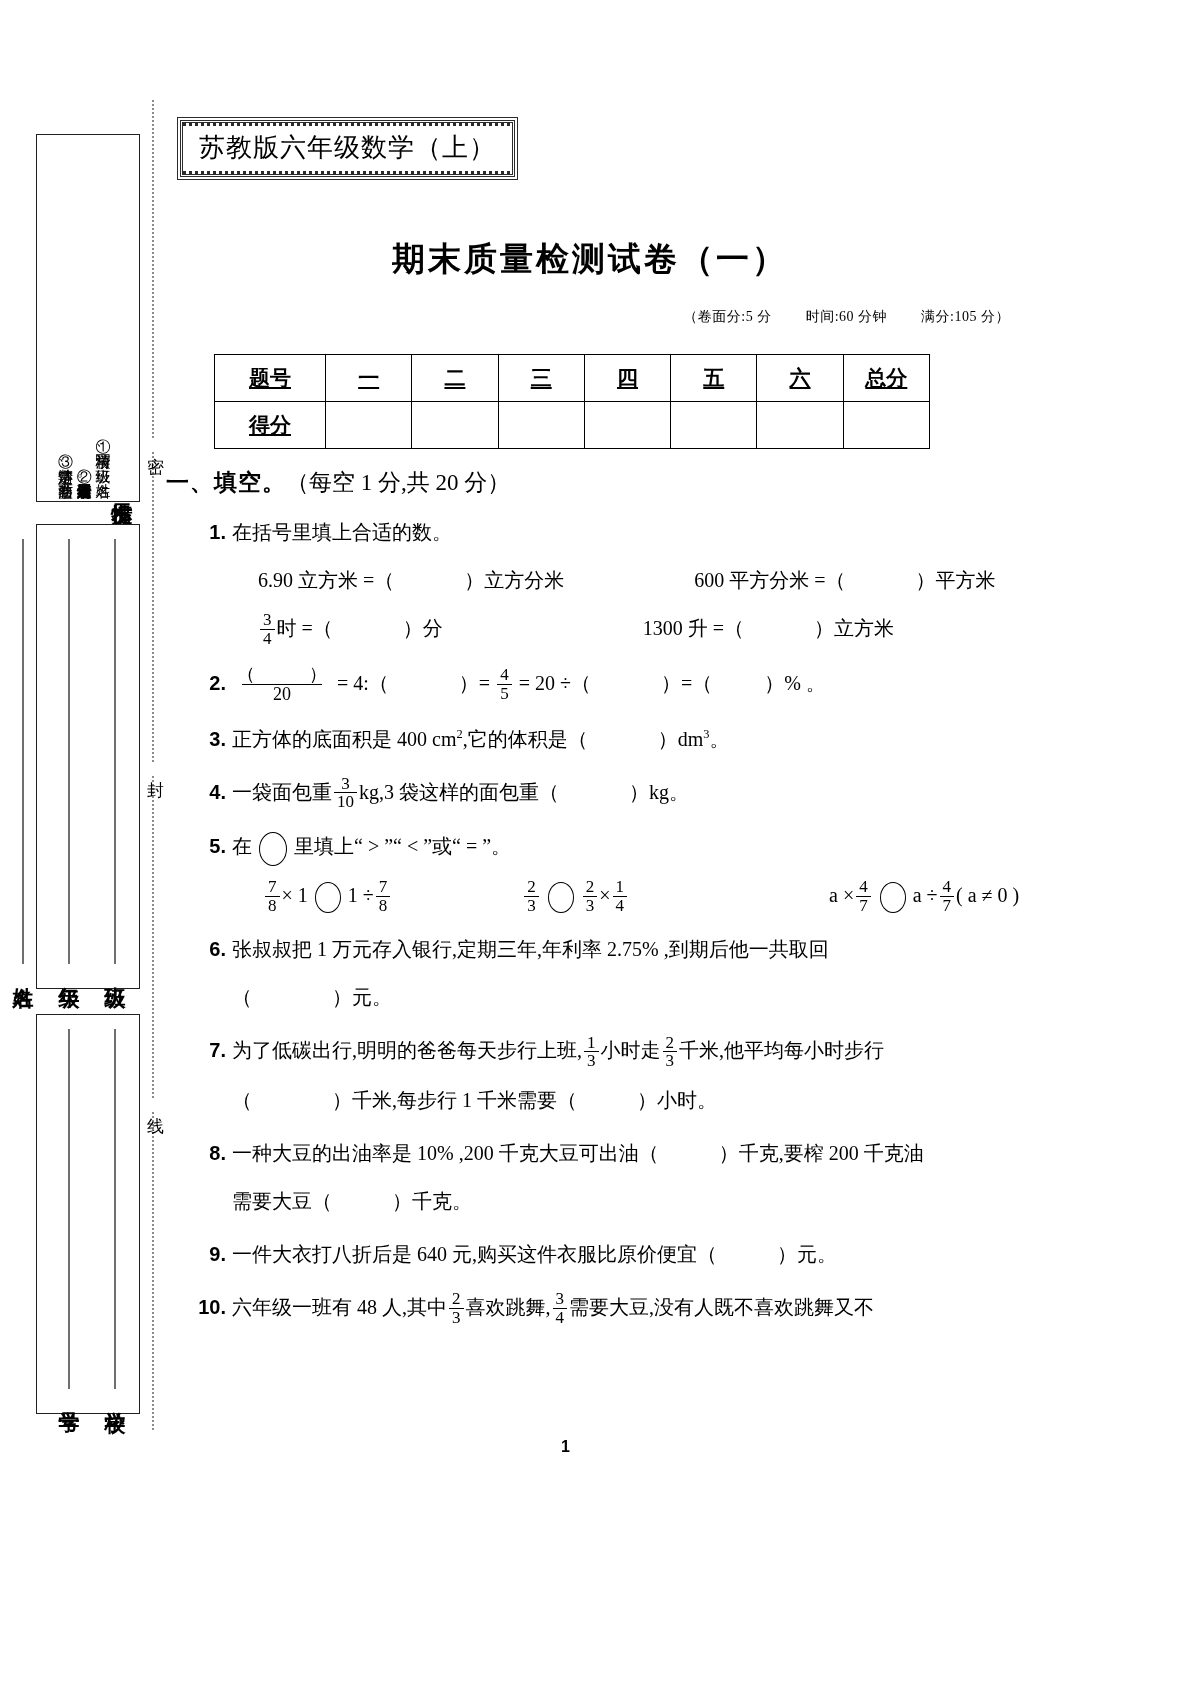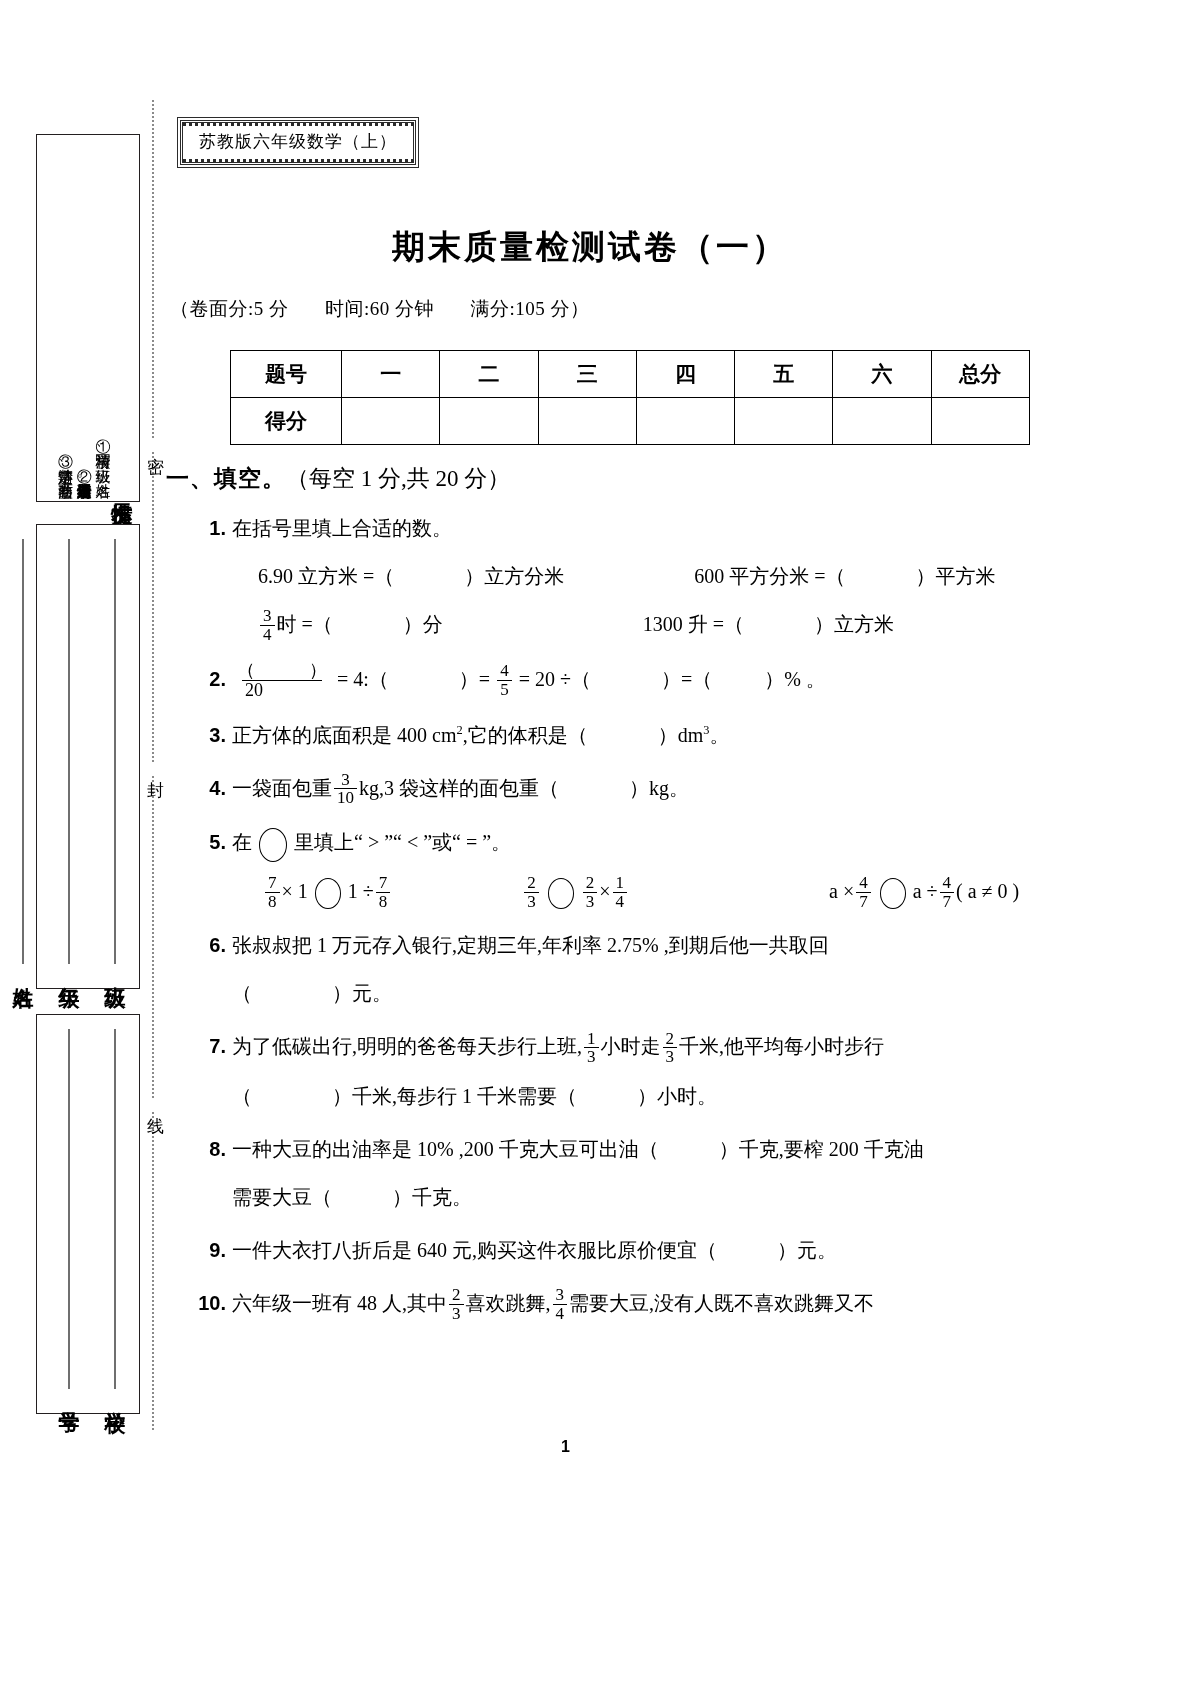--- a/index.html
+++ b/index.html
@@ -144,52 +144,53 @@
 
   
   .badge {
     display: inline-block;
     margin-left: 10px;
     padding: 7px 16px 9px 16px;
     border: 3px double #2b2b2b;
     outline: 1.5px solid #2b2b2b;
     outline-offset: 2px;
     font-family: "Liberation Serif", serif;
-    font-size: 17px;
+    font-size: 26px;
     letter-spacing: 1px;
     background:
       repeating-linear-gradient(90deg, #2b2b2b 0 3px, transparent 3px 6px) top/100% 3px no-repeat,
       repeating-linear-gradient(90deg, #2b2b2b 0 3px, transparent 3px 6px) bottom/100% 3px no-repeat,
       #fff;
   }
 
   .doc-title {
     text-align: center;
     font-family: "Liberation Sans", sans-serif;
     font-weight: bold;
     font-size: 33px;
     letter-spacing: 3px;
     margin: 60px 0 0 0;
     padding-right: 40px;
   }
   .doc-subtitle {
-    text-align: left;
-    font-size: 19px;
+    text-align: right;
+    font-size: 14px;
     margin: 26px 0 0 0;
     padding-right: 40px;
     letter-spacing: 0.5px;
   }
   .doc-subtitle .gap { display: inline-block; width: 26px; }
 
   
   table.score {
     border-collapse: collapse;
-    margin: 28px 0 0 60px;
-    width: 800px;
+    margin: 28px 0 0 44px;
+    width: 716px;
     table-layout: fixed;
+    text-decoration: underline;
   }
   table.score td {
     border: 1.4px solid #000;
     height: 44px;
     text-align: center;
     vertical-align: middle;
     font-family: "Liberation Sans", sans-serif;
     font-weight: bold;
     font-size: 21px;
   }
@@ -245,21 +246,21 @@
     margin: 0 2px;
     position: relative;
     top: -1px;
   }
   .frac .n { padding: 0 3px; }
   .frac .d { padding: 0 3px; border-top: 1.4px solid #000; }
 
   
   .frac.wide { font-size: 18px; }
   .frac.wide .n { min-width: 74px; text-align: center; }
-  .frac.wide .d { min-width: 74px; text-align: left; }
+  .frac.wide .d { min-width: 74px; text-align: center; }
 
   .circ {
     display: inline-block;
     width: 26px;
     height: 32px;
     border: 1.6px solid #000;
     border-radius: 50%;
     vertical-align: middle;
     margin: 0 7px;
   }

